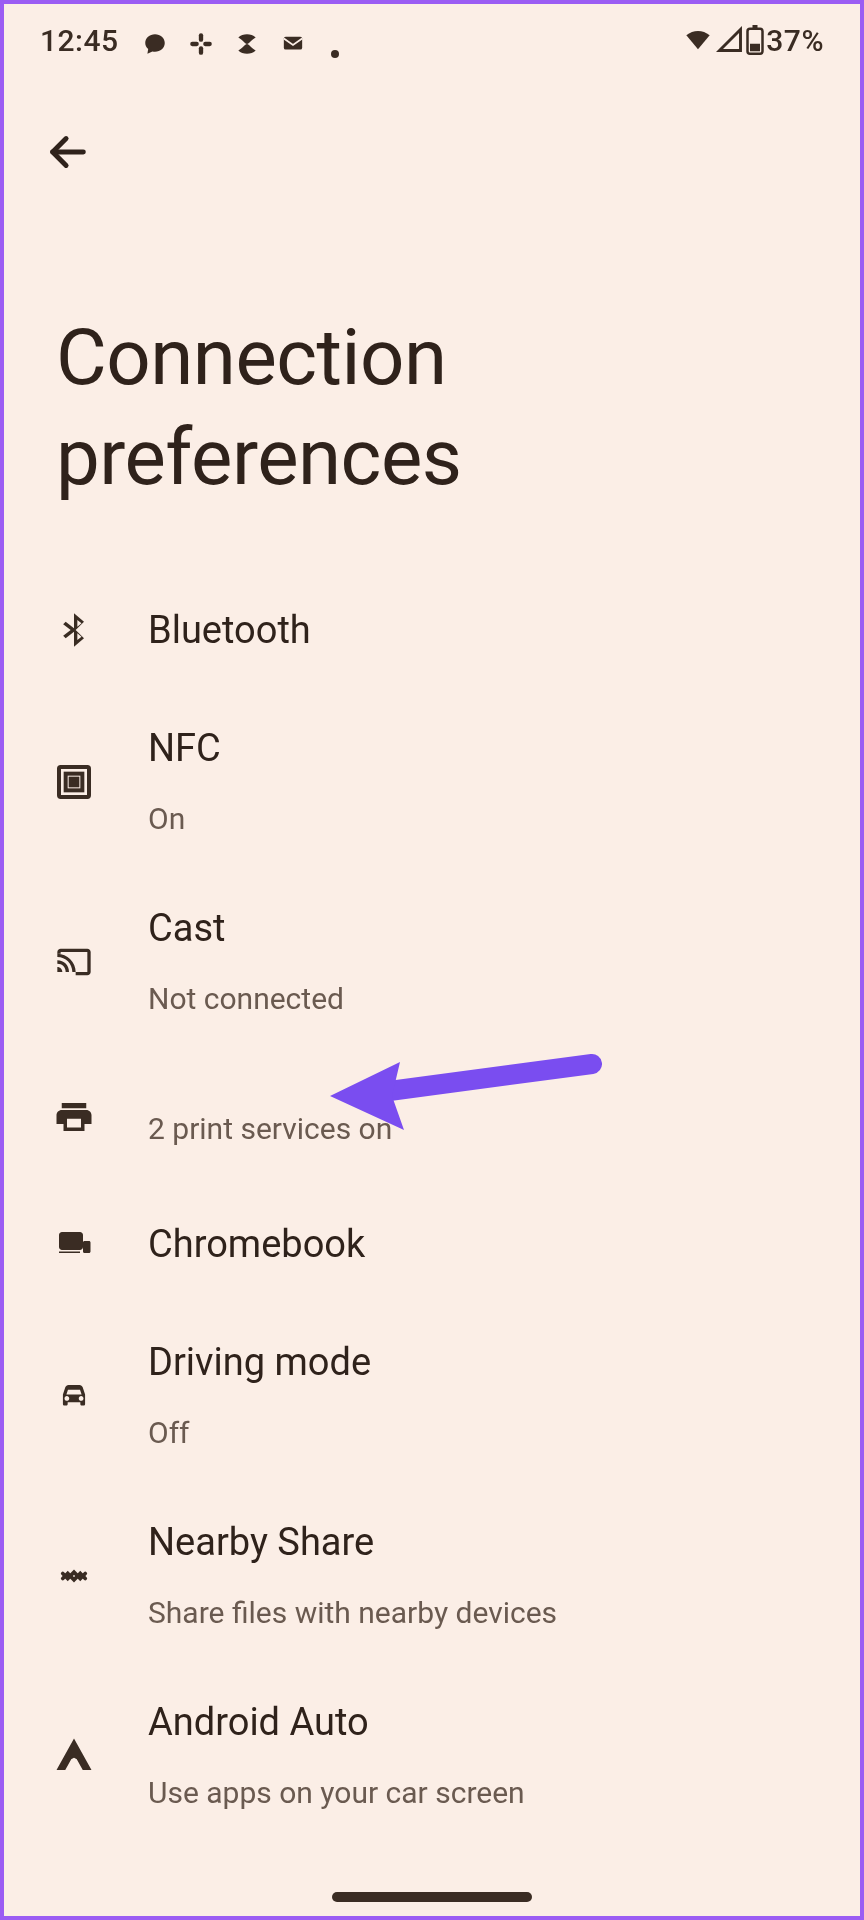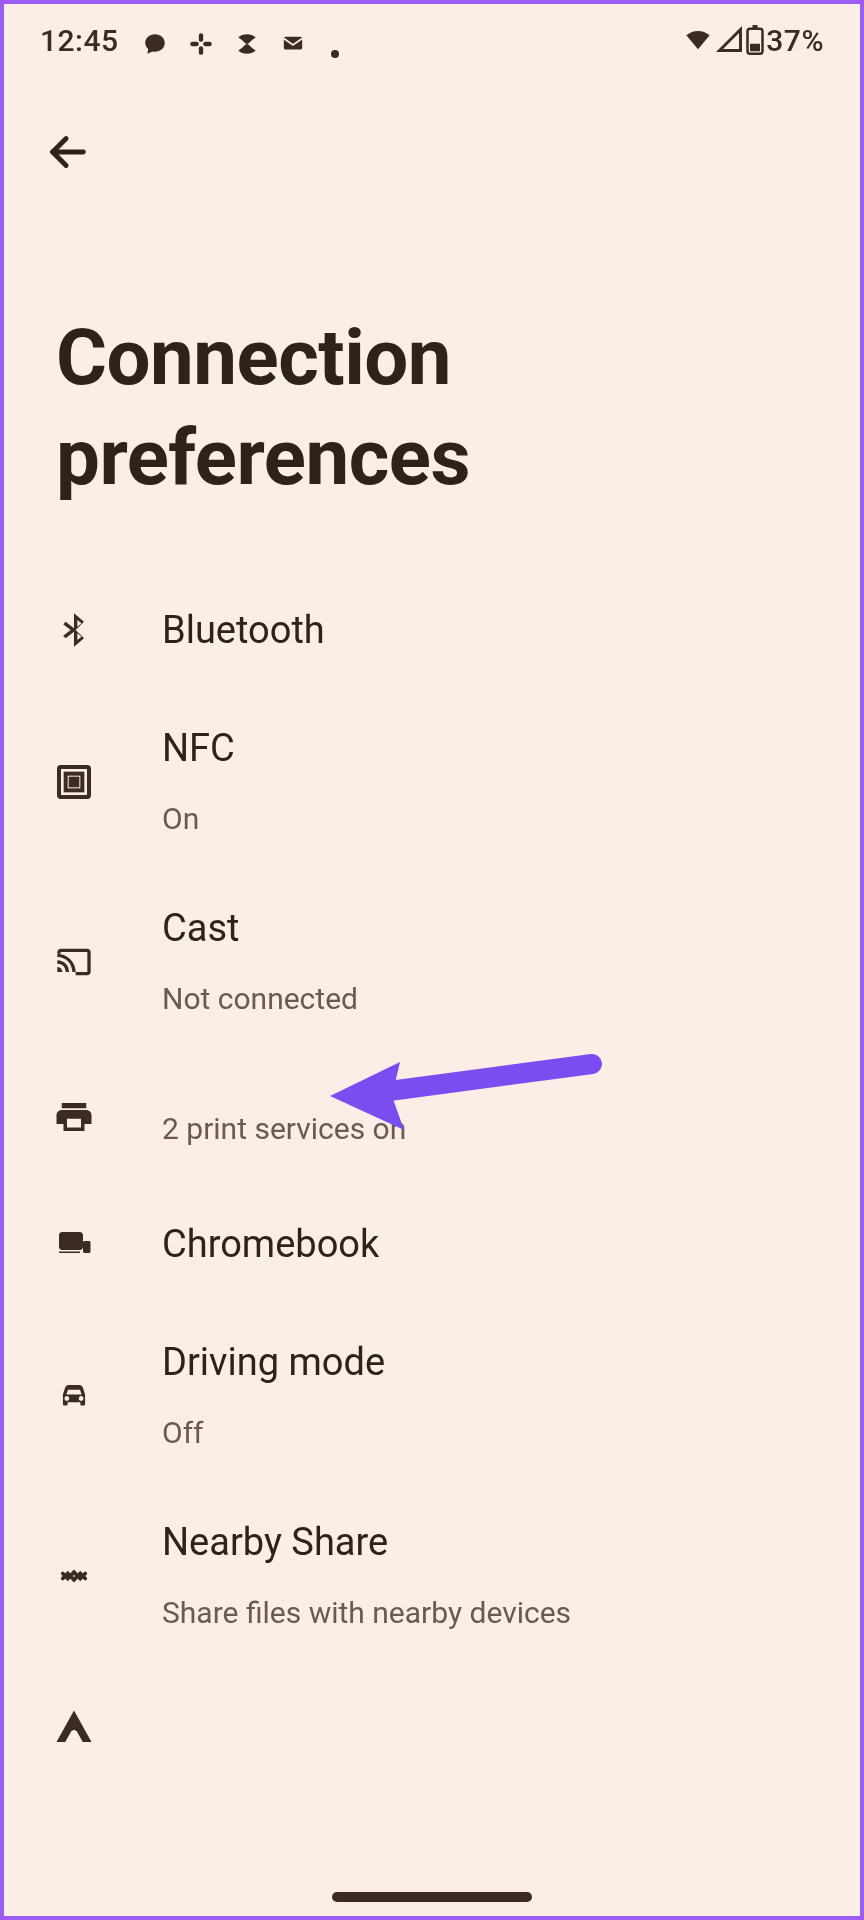--- a/index.html
+++ b/index.html
@@ -33,32 +33,32 @@
 
   
   .toolbar { padding: 40px 28px 0 28px; }
   .back-btn { width: 72px; height: 72px; display: flex; align-items: center; justify-content: center; background: transparent; border: none; cursor: pointer; }
 
   
   .page-title {
     padding: 120px 32px 60px 52px;
     font-size: 78px;
     line-height: 1.28;
-    font-weight: 700;
+    font-weight: 400;
     color: #2f221b;
     letter-spacing: -0.5px;
   }
 
   
   .pref-list { padding: 0 0 0 0; }
   .pref-item {
     display: flex;
     align-items: center;
     padding: 34px 52px 34px 42px;
-    gap: 60px;
+    gap: 46px;
     min-height: 120px;
     cursor: pointer;
   }
   .pref-item.single { min-height: 108px; }
   .pref-icon { width: 56px; height: 56px; display: flex; align-items: center; justify-content: center; flex-shrink: 0; }
   .pref-text { display: flex; flex-direction: column; gap: 6px; }
   .pref-label { font-size: 38px; color: #2f221b; font-weight: 400; }
   .pref-sub   { font-size: 30px; color: #6a5a50; font-weight: 400; line-height: 1.3; margin-top: 23px; }
 
   
@@ -235,20 +235,24 @@
       <span class="pref-sub">Share files with nearby devices</span>
     </div>
   </div>
 
   <div class="pref-item">
     <span class="pref-icon">
       <svg viewBox="0 0 24 24" width="44" height="42" fill="#3a2c23">
           <path d="M12 2L2 20h5l5-9 5 9h5L12 2zm0 7l-3 5.5L12 13l3 1.5L12 9z"></path>
         </svg>
     </span>
+    <div class="pref-text">
+      <span class="pref-label">Android Auto</span>
+      <span class="pref-sub">Use apps on your car screen</span>
+    </div>
   </div>
 
 </div>
 
 <div class="arrow-annotation">
   <svg width="280" height="100" viewBox="0 0 280 100">
     <defs>
       <linearGradient id="arrg">
           <stop offset="0" stop-color="#7a4df0"></stop>
         </linearGradient>

